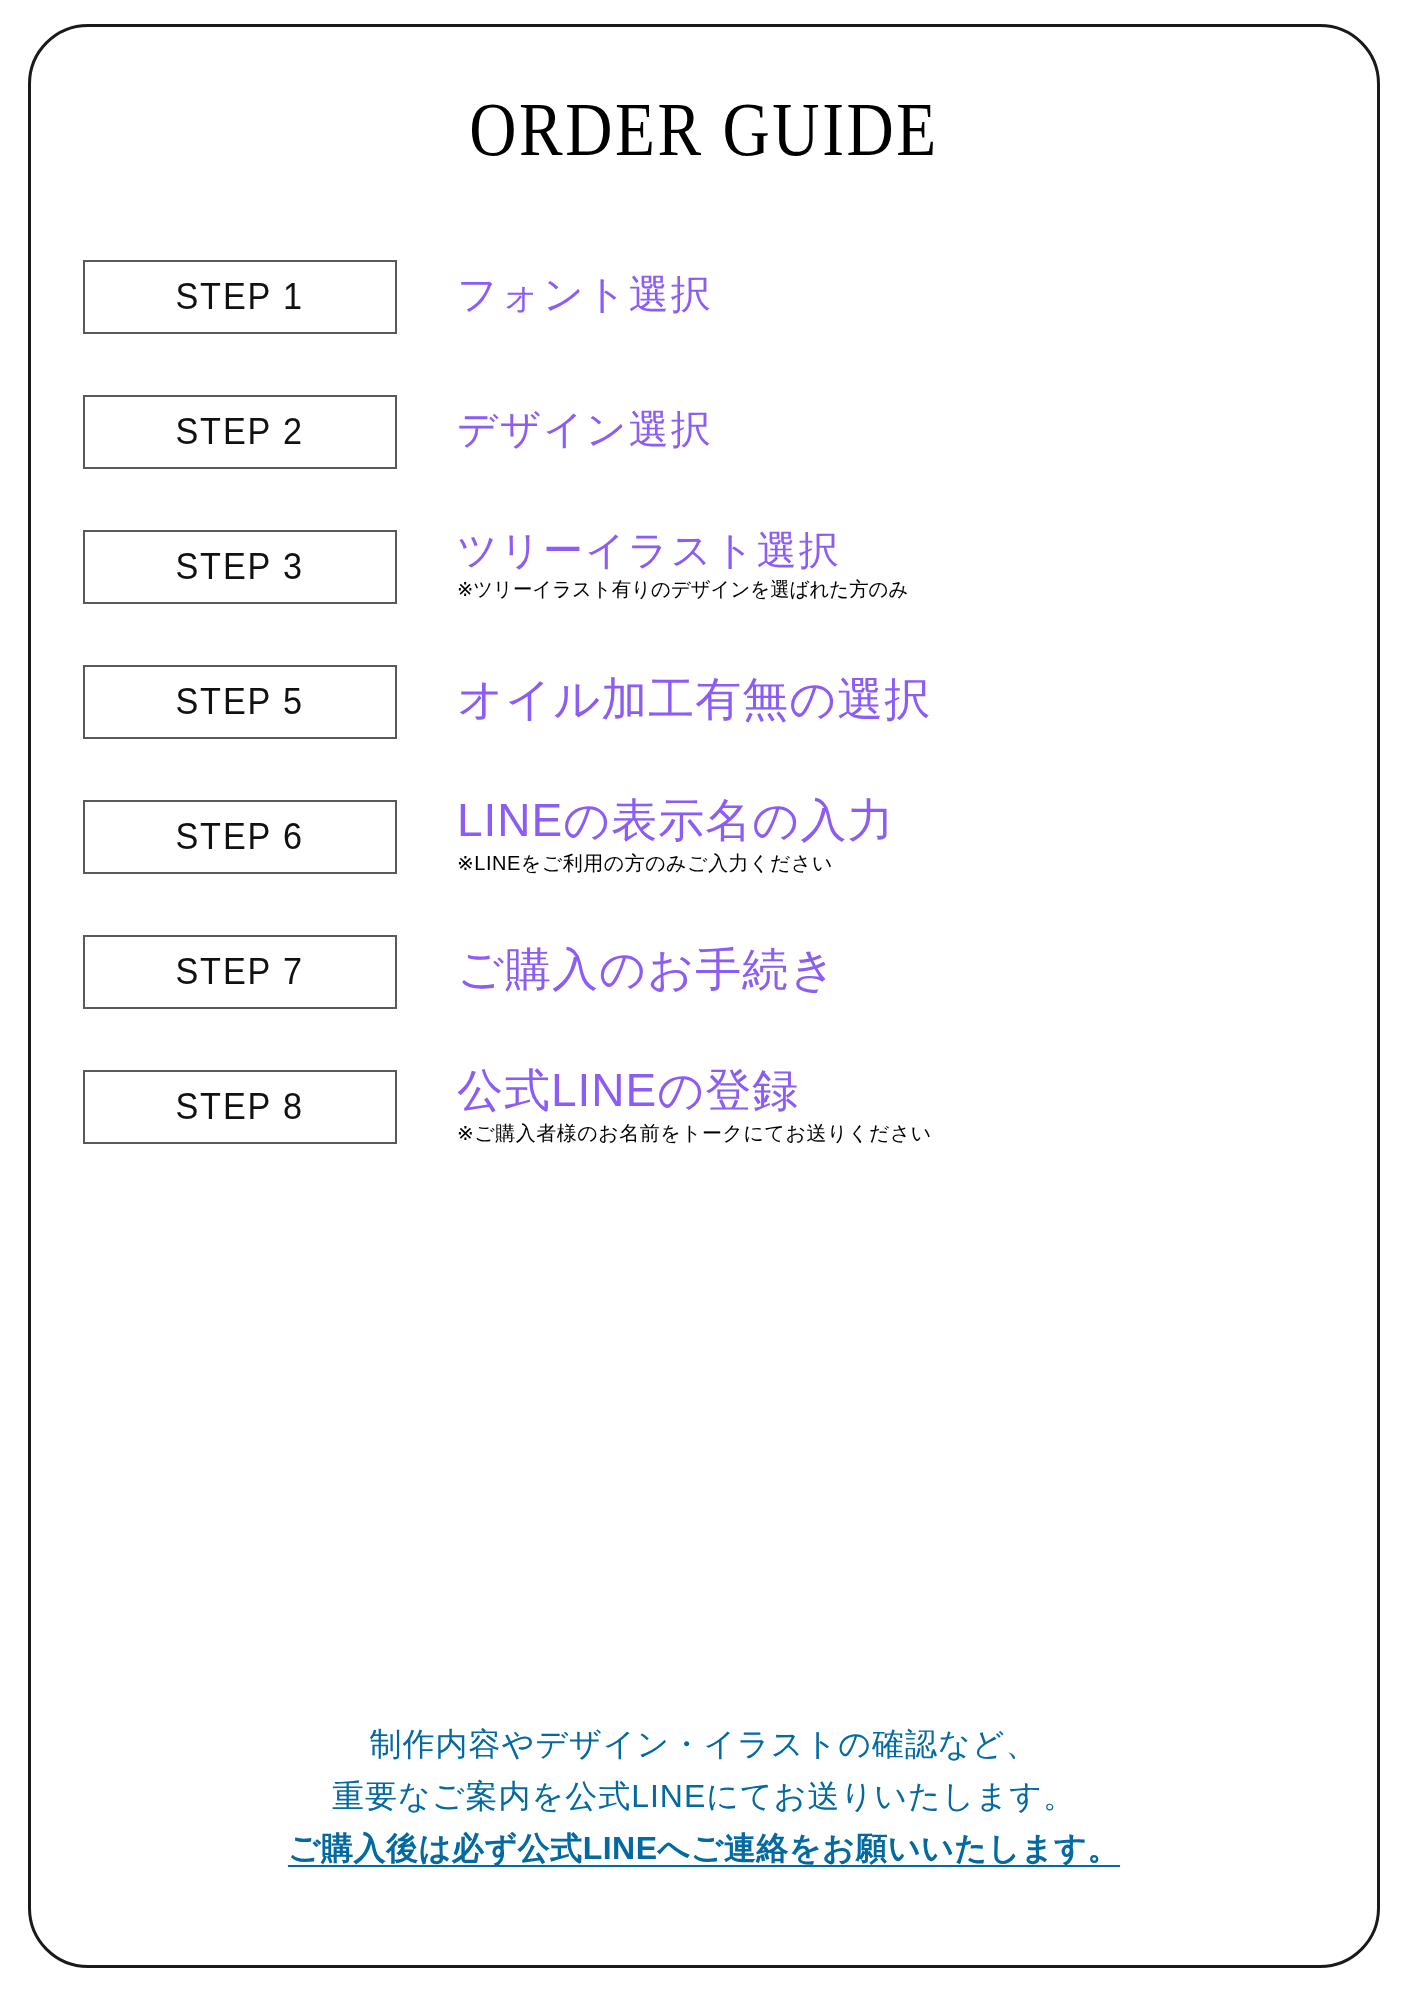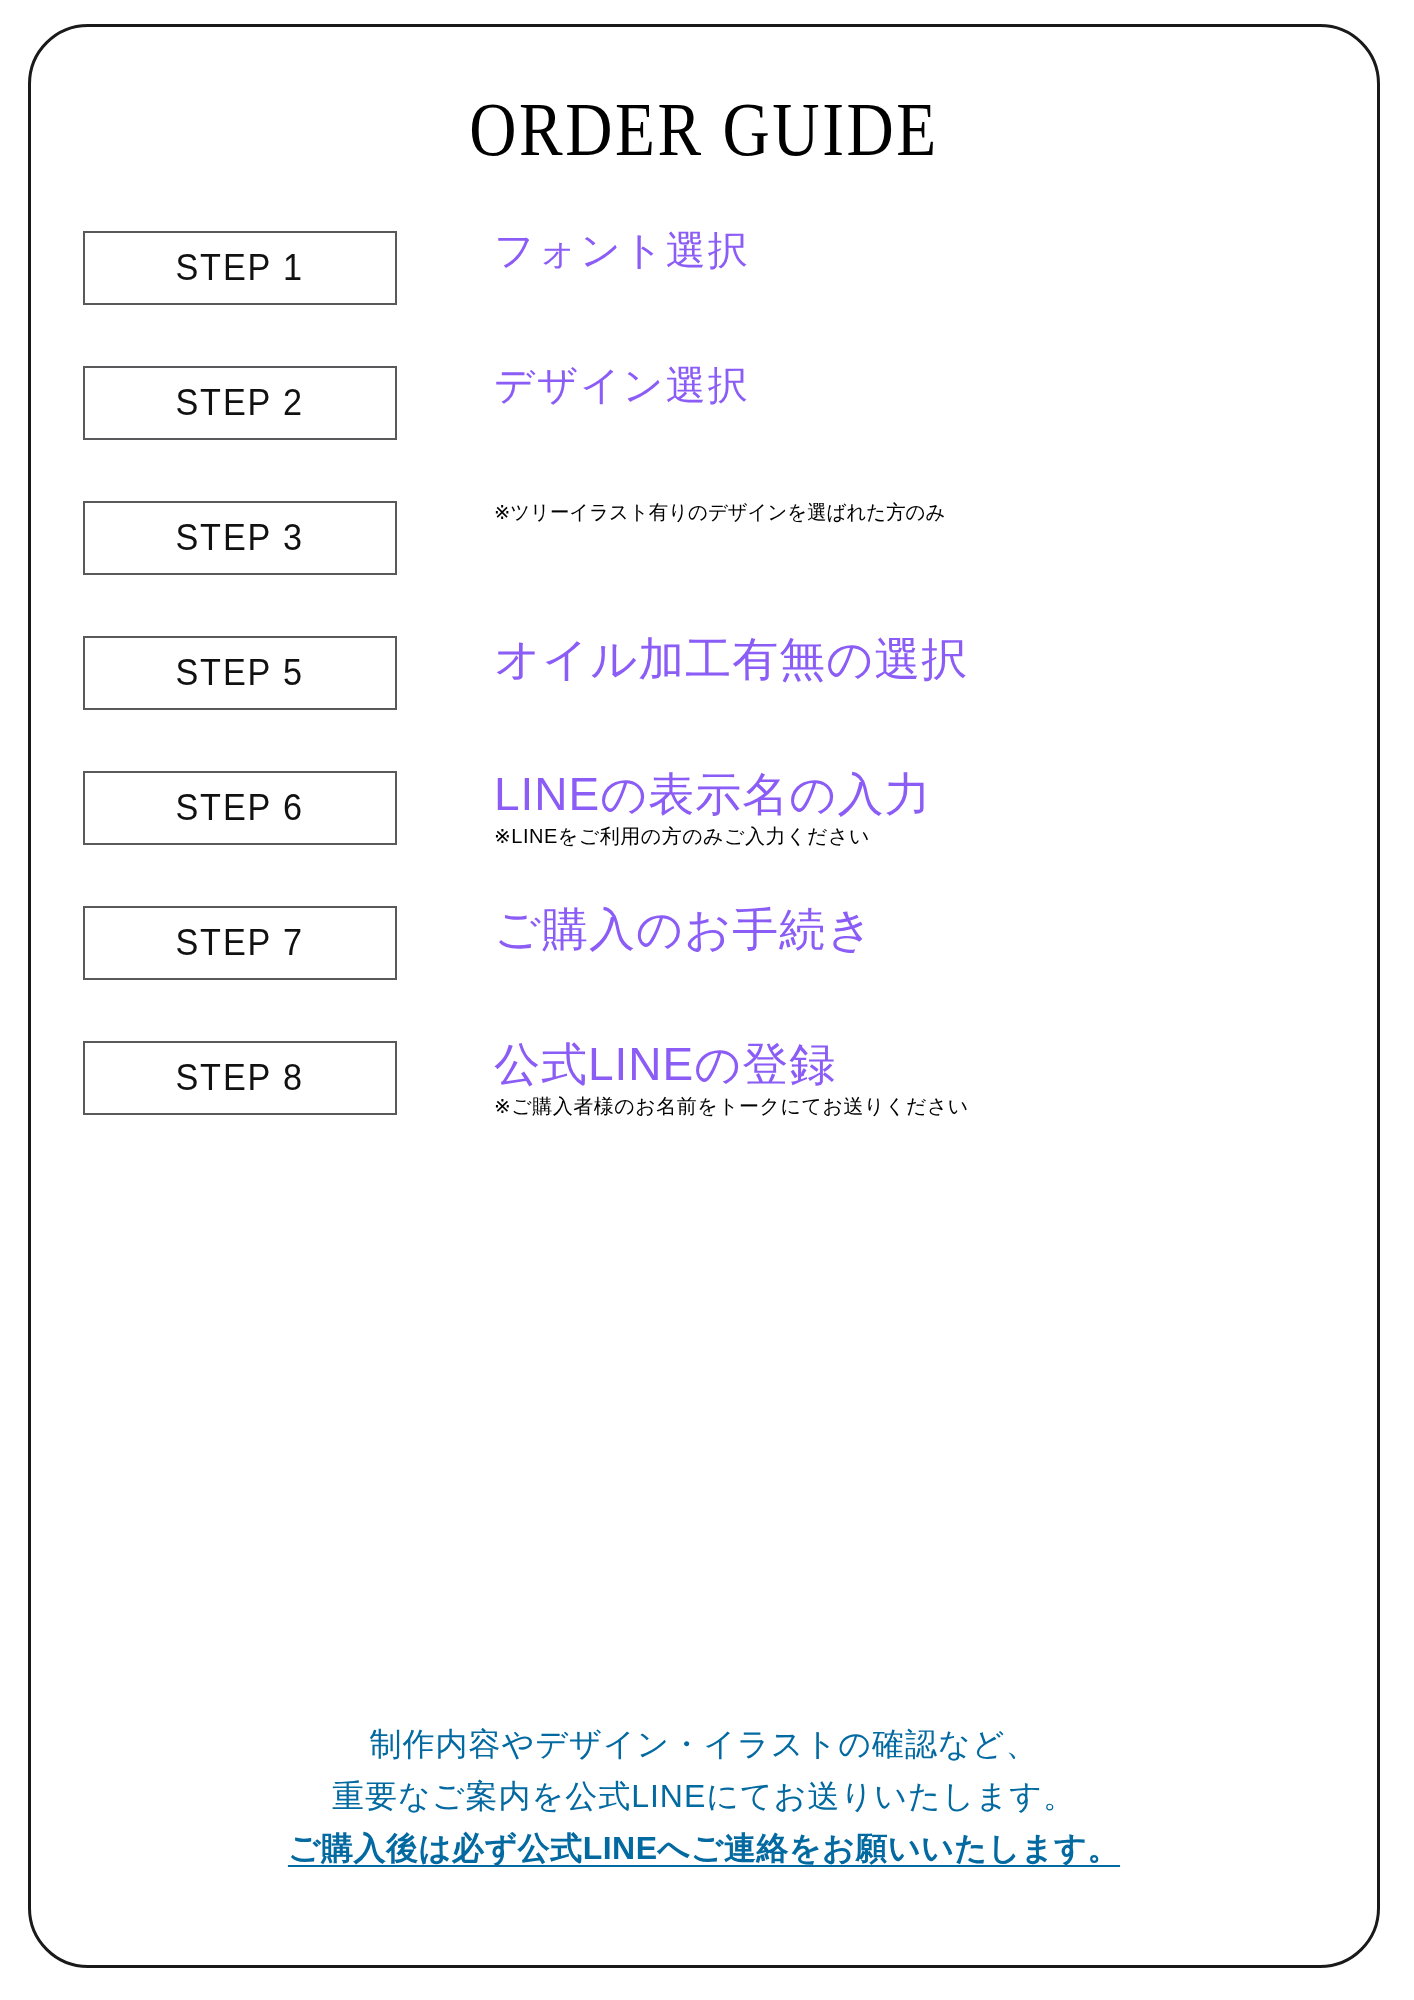--- a/index.html
+++ b/index.html
@@ -51,23 +51,22 @@
   
   #steps {
     position: absolute;
     left: 52px;
     top: 200px;
     width: 1248px;
   }
   .step-row {
     position: relative;
     display: flex;
-    align-items: flex-start;
+    align-items: center;
     height: 135px;
-    gap: 37px;
   }
   .step-box {
     flex: 0 0 auto;
     width: 314px;
     height: 74px;
     margin-top: 4px;
     box-sizing: border-box;
     border: 2px solid #59595b;
     background: #ffffff;
     display: flex;
@@ -164,20 +163,21 @@
       <div class="step-text">
         <div class="step-title">デザイン選択</div>
       </div>
     </div>
 
     <div class="step-row">
       <div class="step-box">
         <span class="step-box-label">STEP 3</span>
       </div>
       <div class="step-text">
+        <div class="step-title">ツリーイラスト選択</div>
         <div class="step-note tight">※ツリーイラスト有りのデザインを選ばれた方のみ</div>
       </div>
     </div>
 
 
     <div class="step-row">
       <div class="step-box">
         <span class="step-box-label">STEP 5</span>
       </div>
       <div class="step-text">

